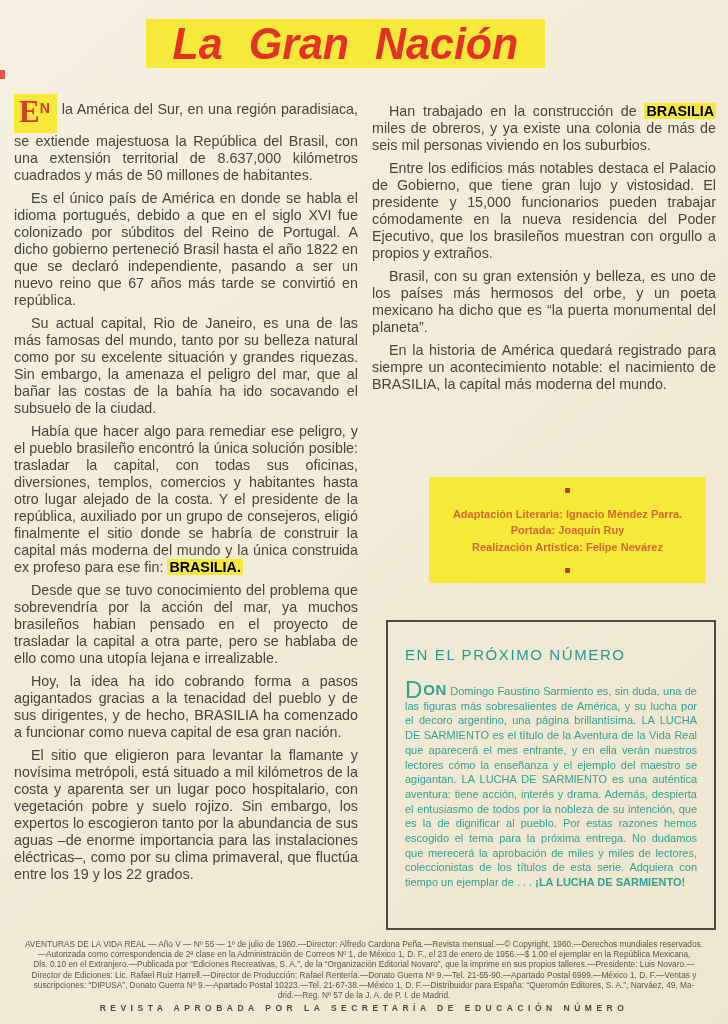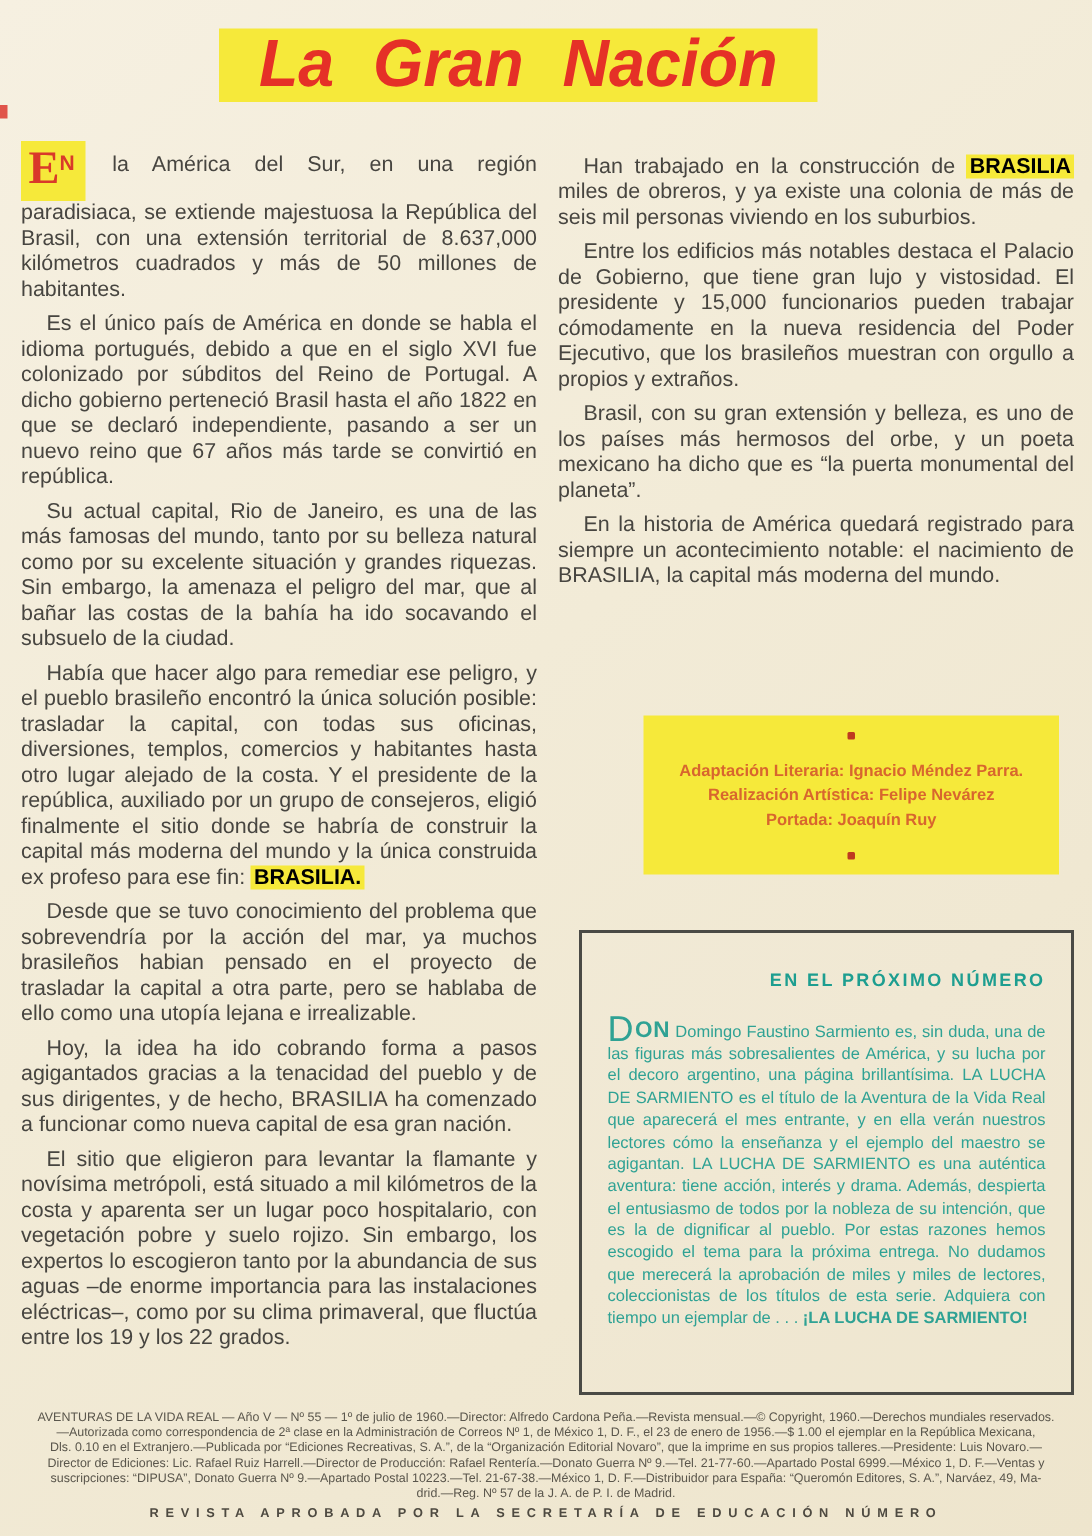--- a/index.html
+++ b/index.html
@@ -30,21 +30,21 @@
   .col-right { left:372px; top:97px; }
   .col p { margin:0; padding-top:6px; text-indent:17px; }
   .col p.noindent { text-indent:0; }
 
   .hl {
     background:#f6e93a; color:#000000; font-weight:bold; padding:0 2px;
   }
 
   .encap {
     display:inline-block; background:#f6e93a; padding:1px 7px 3px 5px;
-    margin-right:18px; vertical-align:-8px; line-height:26px;
+    margin-right:5px; vertical-align:-8px; line-height:26px;
   }
   .encap .big {
     font-family:"Liberation Serif", serif; color:#d9392a;
     font-size:31px; font-weight:bold;
   }
   .encap .small {
     color:#d9392a; font-size:14px; font-weight:bold; vertical-align:9px;
   }
 
   
@@ -63,22 +63,22 @@
   }
 
   
   .nextbox {
     position:absolute; left:386px; top:620px; width:330px; height:310px;
     border:2px solid #4a4a45; box-sizing:border-box;
     padding:24px 17px 0;
     background:rgba(255,255,255,0.04);
   }
   .nextbox .nb-header {
-    text-align:right; color:#1d9e90; font-weight:bold;
-    font-size:12px; letter-spacing:1.6px; margin:0 0 20px;
+    text-align:left; color:#1d9e90; font-weight:normal;
+    font-size:15px; letter-spacing:1.6px; margin:0 0 20px;
   }
   .nextbox .nb-body {
     color:#2fa294; font-size:11px; line-height:14.7px; text-align:justify;
   }
   .nextbox .dcap {
     font-size:24px; line-height:14px; vertical-align:-3px; letter-spacing:1px;
   }
   .nextbox .dcap-rest { font-size:15px; font-weight:bold; letter-spacing:0.5px; }
   .nextbox .nb-bold { font-weight:bold; }
 
@@ -128,37 +128,37 @@
     <p class="noindent" style="text-indent:17px;"><span>Han trabajado en la construcción de </span><span class="hl">BRASILIA</span><span> miles de obreros, y ya existe una colonia de más de seis mil personas viviendo en los suburbios.</span></p>
     <p>Entre los edificios más notables destaca el Palacio de Gobierno, que tiene gran lujo y vistosidad. El presidente y 15,000 funcionarios pueden trabajar cómodamente en la nueva residencia del Poder Ejecutivo, que los brasileños muestran con orgullo a propios y extraños.</p>
     <p>Brasil, con su gran extensión y belleza, es uno de los países más hermosos del orbe, y un poeta mexicano ha dicho que es “la puerta monumental del planeta”.</p>
     <p>En la historia de América quedará registrado para siempre un acontecimiento notable: el nacimiento de BRASILIA, la capital más moderna del mundo.</p>
   </div>
 
   <div class="credits">
     <div class="dot"></div>
     <div class="lines">
       <div>Adaptación Literaria: Ignacio Méndez Parra.</div>
+      <div>Portada: Joaquín Ruy</div>
       <div>Realización Artística: Felipe Nevárez</div>
-      <div>Portada: Joaquín Ruy</div>
     </div>
     <div class="dot"></div>
   </div>
 
   <div class="nextbox">
     <div class="nb-header">EN EL PRÓXIMO NÚMERO</div>
     <div class="nb-body">
       <span class="dcap">D</span><span class="dcap-rest">ON</span><span> Domingo Faustino Sarmiento es, sin duda, una de las figuras más sobresalientes de América, y su lucha por el decoro argentino, una página brillantísima. LA LUCHA DE SARMIENTO es el título de la Aventura de la Vida Real que aparecerá el mes entrante, y en ella verán nuestros lectores cómo la enseñanza y el ejemplo del maestro se agigantan. LA LUCHA DE SARMIENTO es una auténtica aventura: tiene acción, interés y drama. Además, despierta el entusiasmo de todos por la nobleza de su intención, que es la de dignificar al pueblo. Por estas razones hemos escogido el tema para la próxima entrega. No dudamos que merecerá la aprobación de miles y miles de lectores, coleccionistas de los títulos de esta serie. Adquiera con tiempo un ejemplar de . . . </span><span class="nb-bold">¡LA LUCHA DE SARMIENTO!</span>
     </div>
   </div>
 
   <div class="footer">
     <div class="fl">AVENTURAS DE LA VIDA REAL — Año V — Nº 55 — 1º de julio de 1960.—Director: Alfredo Cardona Peña.—Revista mensual.—© Copyright, 1960.—Derechos mundiales reservados.</div>
     <div class="fl">—Autorizada como correspondencia de 2ª clase en la Administración de Correos Nº 1, de México 1, D. F., el 23 de enero de 1956.—$ 1.00 el ejemplar en la República Mexicana,</div>
     <div class="fl">Dls. 0.10 en el Extranjero.—Publicada por “Ediciones Recreativas, S. A.”, de la “Organización Editorial Novaro”, que la imprime en sus propios talleres.—Presidente: Luis Novaro.—</div>
-    <div class="fl">Director de Ediciones: Lic. Rafael Ruiz Harrell.—Director de Producción: Rafael Rentería.—Donato Guerra Nº 9.—Tel. 21-77-60.—Apartado Postal 6999.—México 1, D. F.—Ventas y</div>
+    <div class="fl">Director de Ediciones: Lic. Rafael Ruiz Harrell.—Director de Producción: Rafael Rentería.—Donato Guerra Nº 9.—Tel. 21-55-90.—Apartado Postal 6999.—México 1, D. F.—Ventas y</div>
     <div class="fl">suscripciones: “DIPUSA”, Donato Guerra Nº 9.—Apartado Postal 10223.—Tel. 21-67-38.—México 1, D. F.—Distribuidor para España: “Queromón Editores, S. A.”, Narváez, 49, Ma-</div>
     <div class="fl">drid.—Reg. Nº 57 de la J. A. de P. I. de Madrid.</div>
   </div>
 
   <div class="approval">REVISTA APROBADA POR LA SECRETARÍA DE EDUCACIÓN NÚMERO</div>
 
 </div>
 
 </body></html>

